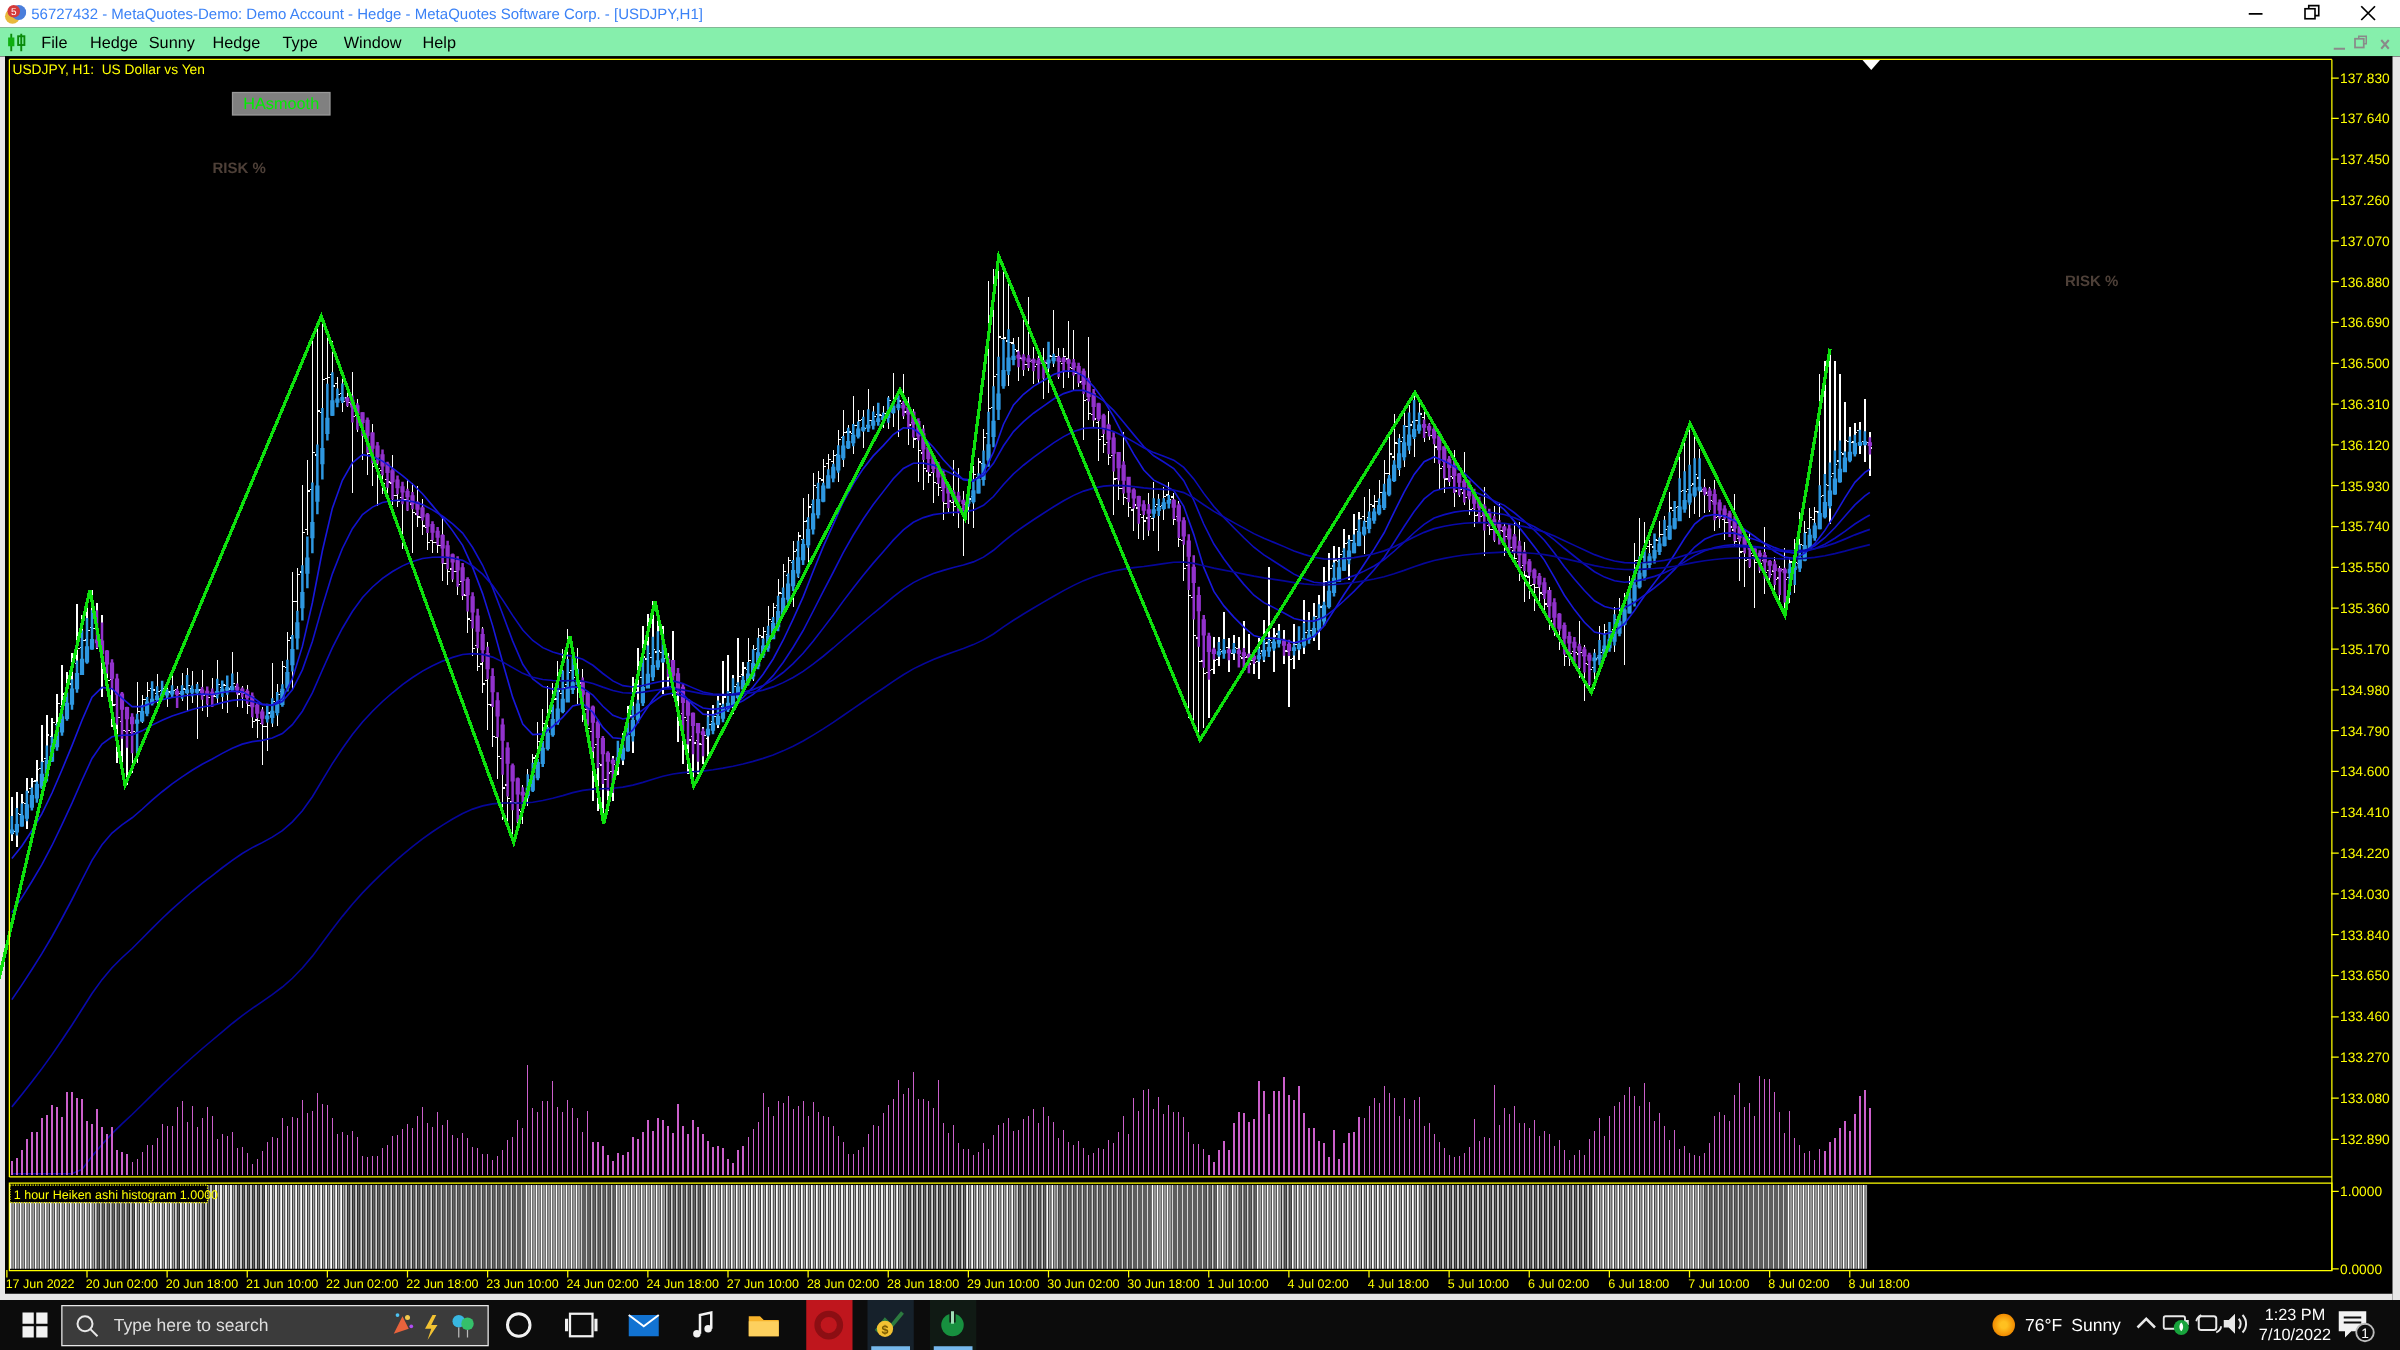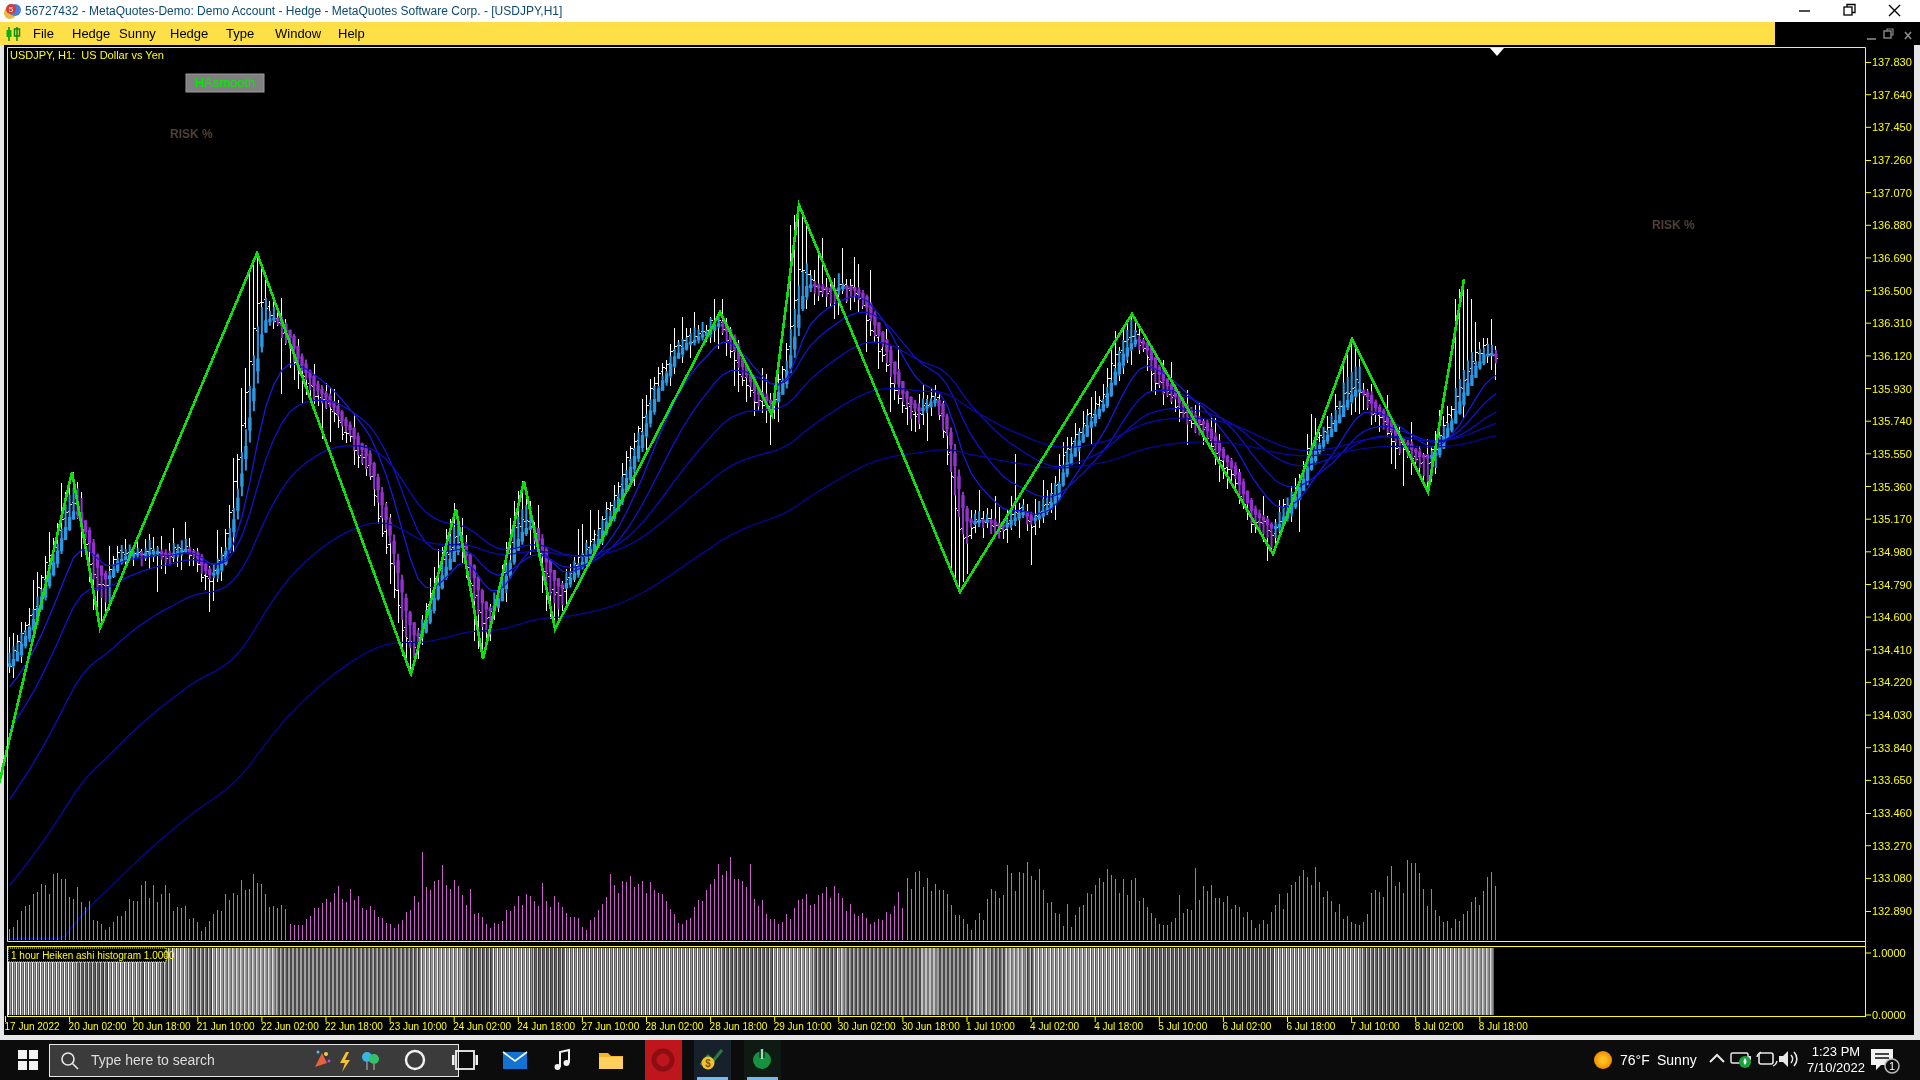--- a/index.html
+++ b/index.html
@@ -1,20 +1,20 @@
 <!DOCTYPE html>
 <html><head><meta charset="utf-8"><style>
 *{margin:0;padding:0;box-sizing:border-box}
 body{width:1920px;height:1080px;overflow:hidden;background:#000;font-family:"Liberation Sans",sans-serif;position:relative}
 .titlebar{position:absolute;left:0;top:0;width:1920px;height:22px;background:#ffffff}
-.titlebar .txt{position:absolute;left:25px;top:4px;font-size:12px;color:#0c4a6e}
-.menubar{position:absolute;left:0;top:22px;width:1775px;height:23px;background:#fde047}
+.titlebar .txt{position:absolute;left:25px;top:4px;font-size:12px;color:#3b82f6}
+.menubar{position:absolute;left:0;top:22px;width:1920px;height:23px;background:#86efac}
 .menubar span{position:absolute;top:4px;font-size:13px;color:#000}
 .taskbar{position:absolute;left:0;top:1040px;width:1920px;height:40px;background:#0c0c0c}
-.search{position:absolute;left:49px;top:4px;width:410px;height:33px;background:#3b3b3b;border:1px solid #e8e8e8}
+.search{position:absolute;left:49px;top:4px;width:342px;height:33px;background:#3b3b3b;border:1px solid #e8e8e8}
 .search .stxt{position:absolute;left:41px;top:7px;font-size:14px;color:#dedede}
 .tray{position:absolute;top:0;height:40px;color:#fff}
 </style></head><body>
 <div class="titlebar">
  <svg width="18" height="18" style="position:absolute;left:3px;top:2px">
   <circle cx="7" cy="11" r="6" fill="#e8b93c"></circle>
       <circle cx="12" cy="8" r="6" fill="#4a7edb"></circle>
   <circle cx="8" cy="7" r="5" fill="#d43a3a"></circle>
       <text x="8" y="10" font-size="8" fill="#fff" text-anchor="middle" font-family="Liberation Sans">5</text>
  </svg>

